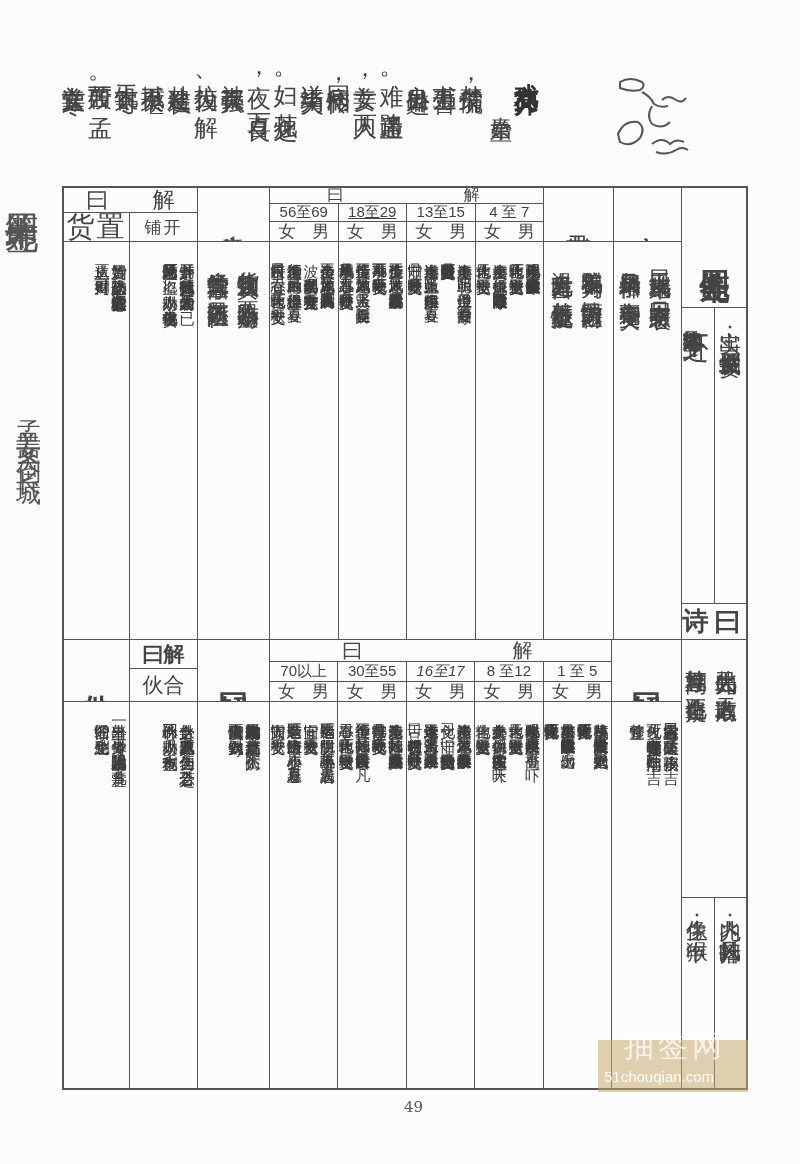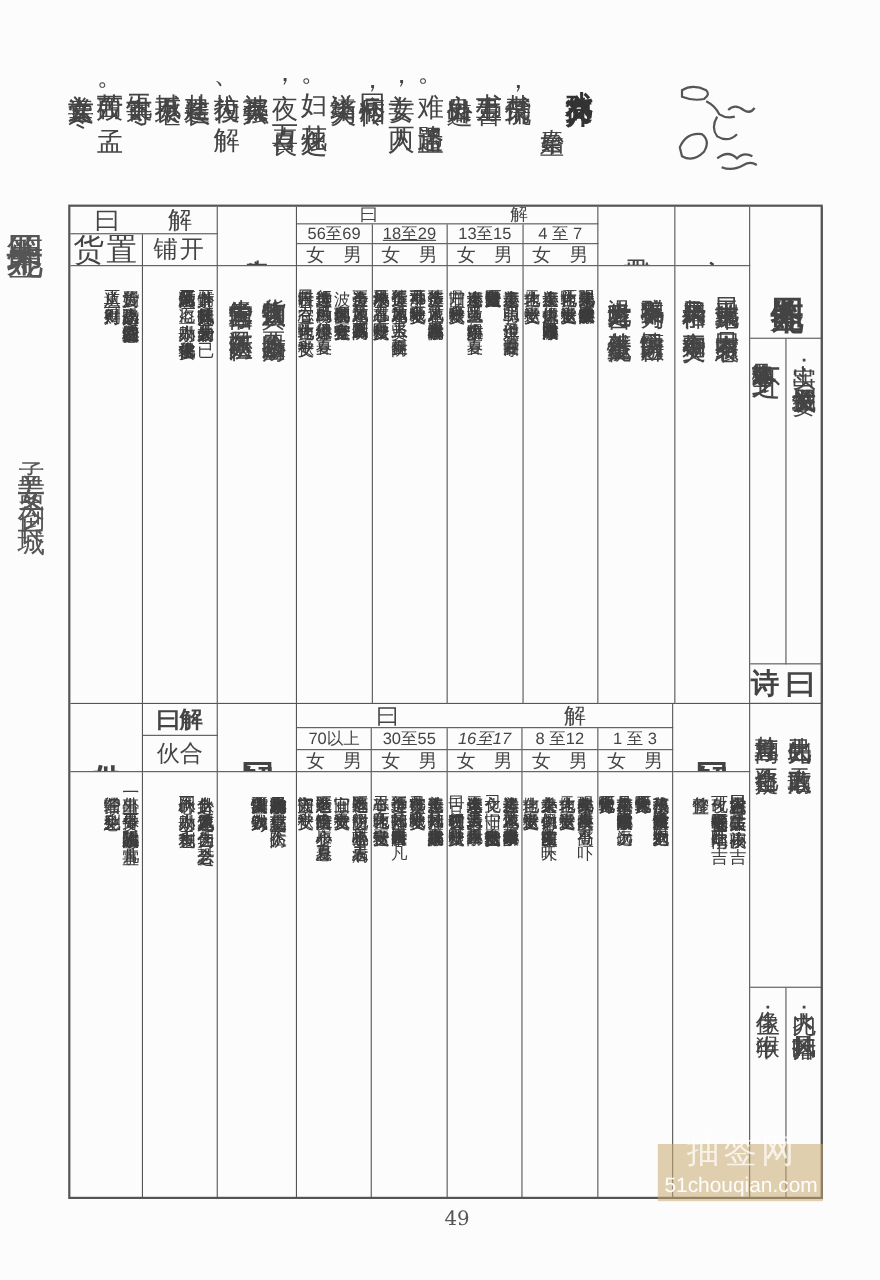--- a/index.html
+++ b/index.html
@@ -20,25 +20,25 @@
   .tbl { position: absolute; left: 62px; top: 186px; width: 686px; height: 904px; border: 2px solid #555; }
   .cell { position: absolute; border-right: 1.5px solid #555; border-bottom: 1.5px solid #555; overflow: hidden; }
   .hdr-big { font-size: 30px; color: #444; display: flex; align-items: center; justify-content: center; }
   .hdr-md { font-size: 24px; color: #444; display: flex; align-items: center; justify-content: center; letter-spacing: 6px; }
   .age { font-size: 15px; color: #444; display: flex; align-items: center; justify-content: center; font-family: "Liberation Sans", sans-serif; }
   .gender { font-size: 17px; color: #444; display: flex; align-items: center; justify-content: space-around; }
   .body-txt { font-size: 15.5px; line-height: 17px; color: #3c3c3c; writing-mode: vertical-rl; text-orientation: upright; padding: 10px 2px 0 0; }
   .body-big { font-size: 22px; line-height: 30px; color: #444; writing-mode: vertical-rl; text-orientation: upright; padding: 12px 6px 0 0; letter-spacing: 1px; }
   .col-line { display: block; }
 
-  .page-num { position: absolute; left: 404px; top: 1098px; font-size: 18px; font-family: "DejaVu Serif", serif; color: #555; }
+  .page-num { position: absolute; left: 404px; top: 1098px; font-size: 15px; font-family: "DejaVu Serif", serif; color: #555; }
 
   .watermark { position: absolute; left: 598px; top: 1040px; width: 150px; height: 52px; background: rgba(200,170,110,0.55); }
   .wm-cn { position: absolute; left: 624px; top: 1026px; font-size: 30px; color: rgba(255,255,255,0.75); letter-spacing: 4px; }
-  .wm-url { position: absolute; left: 604px; top: 1068px; font-size: 19px; color: rgba(255,255,255,0.95); font-family: "Liberation Sans", sans-serif; }
+  .wm-url { position: absolute; left: 604px; top: 1068px; font-size: 15px; color: rgba(255,255,255,0.95); font-family: "Liberation Sans", sans-serif; }
 
   .logo { position: absolute; left: 612px; top: 74px; width: 96px; height: 96px; }
 </style>
 </head>
 <body>
 
 <svg class="logo" viewBox="0 0 96 96">
   <path d="M8 8 q10 -6 22 0 q4 4 -2 8 q-10 2 -20 -2 z" fill="none" stroke="#555" stroke-width="2"></path>
   <path d="M30 18 q8 4 12 12 q6 4 14 2 M50 26 q6 -6 14 0 q6 4 10 -2" fill="none" stroke="#555" stroke-width="2"></path>
   <path d="M40 32 q-6 10 0 18 q10 6 18 -2" fill="none" stroke="#555" stroke-width="2"></path>
@@ -70,21 +70,21 @@
 <div class="side-title">第四十九签</div>
 <div class="side-sub">孟姜女哭倒长城</div>
 
 <div class="tbl">
 
   <div class="cell hdr-md" style="left:0;top:0;width:134px;height:25px;justify-content:space-around;font-size:22px;letter-spacing:0;">
     <span>曰</span>
     <span>解</span>
   </div>
   <div class="cell hdr-md" style="left:0;top:25px;width:66px;height:29px;font-size:28px;letter-spacing:2px;">货置</div>
-  <div class="cell hdr-md" style="left:66px;top:25px;width:68px;height:29px;font-size:22px;letter-spacing:2px;">铺开</div>
+  <div class="cell hdr-md" style="left:66px;top:25px;width:68px;height:29px;font-size:17px;letter-spacing:2px;">铺开</div>
   <div class="cell hdr-big vt" style="left:134px;top:0;width:72px;height:54px;font-size:26px;line-height:28px;">生意</div>
 
   <div class="cell hdr-md" style="left:206px;top:0;width:274px;height:16px;font-size:16px;justify-content:space-around;">
     <span>曰</span>
     <span>解</span>
   </div>
   <div id="top-ages">
       <div class="cell age" style="left: 206px; top: 16px; width: 68.5px; height: 18px;">56至69</div>
       <div class="cell gender" style="left: 206px; top: 34px; width: 68.5px; height: 20px;">
         <span>女</span>
@@ -210,21 +210,21 @@
       <div class="cell gender" style="left: 411.2px; top: 494px; width: 68.4px; height: 20px;">
         <span>女</span>
         <span>男</span>
       </div>
       <div class="cell body-txt" style="left: 411.2px; top: 514px; width: 68.4px; height: 388px; font-size: 15px; line-height: 16.5px;">
         <span class="col-line">小儿现年时令未美　但防春夏月小疾　不可登高　吓</span>
         <span class="col-line">天地化吉　交秋返运平安</span>
         <span class="col-line">小女之卦未美　但勿执僻　又防多生皮疾守旧　吓天</span>
         <span class="col-line">地化吉　交秋返运平安</span>
       </div>
-      <div class="cell age" style="left: 479.6px; top: 474px; width: 68.4px; height: 20px;">1 至 3</div>
+      <div class="cell age" style="left: 479.6px; top: 474px; width: 68.4px; height: 20px;">1 至 5</div>
       <div class="cell gender" style="left: 479.6px; top: 494px; width: 68.4px; height: 20px;">
         <span>女</span>
         <span>男</span>
       </div>
       <div class="cell body-txt" style="left: 479.6px; top: 514px; width: 68.4px; height: 388px; font-size: 15px; line-height: 16.5px;">
         <span class="col-line">小孩根基浅薄　惟防春夏月灾难波阻　六甲妇勿近抱</span>
         <span class="col-line">吓天地化吉方保平安</span>
         <span class="col-line">小女根苗未足养　但防春夏月小疾波阻守旧　勿远出</span>
         <span class="col-line">吓天地化吉方保平安</span>
       </div>

